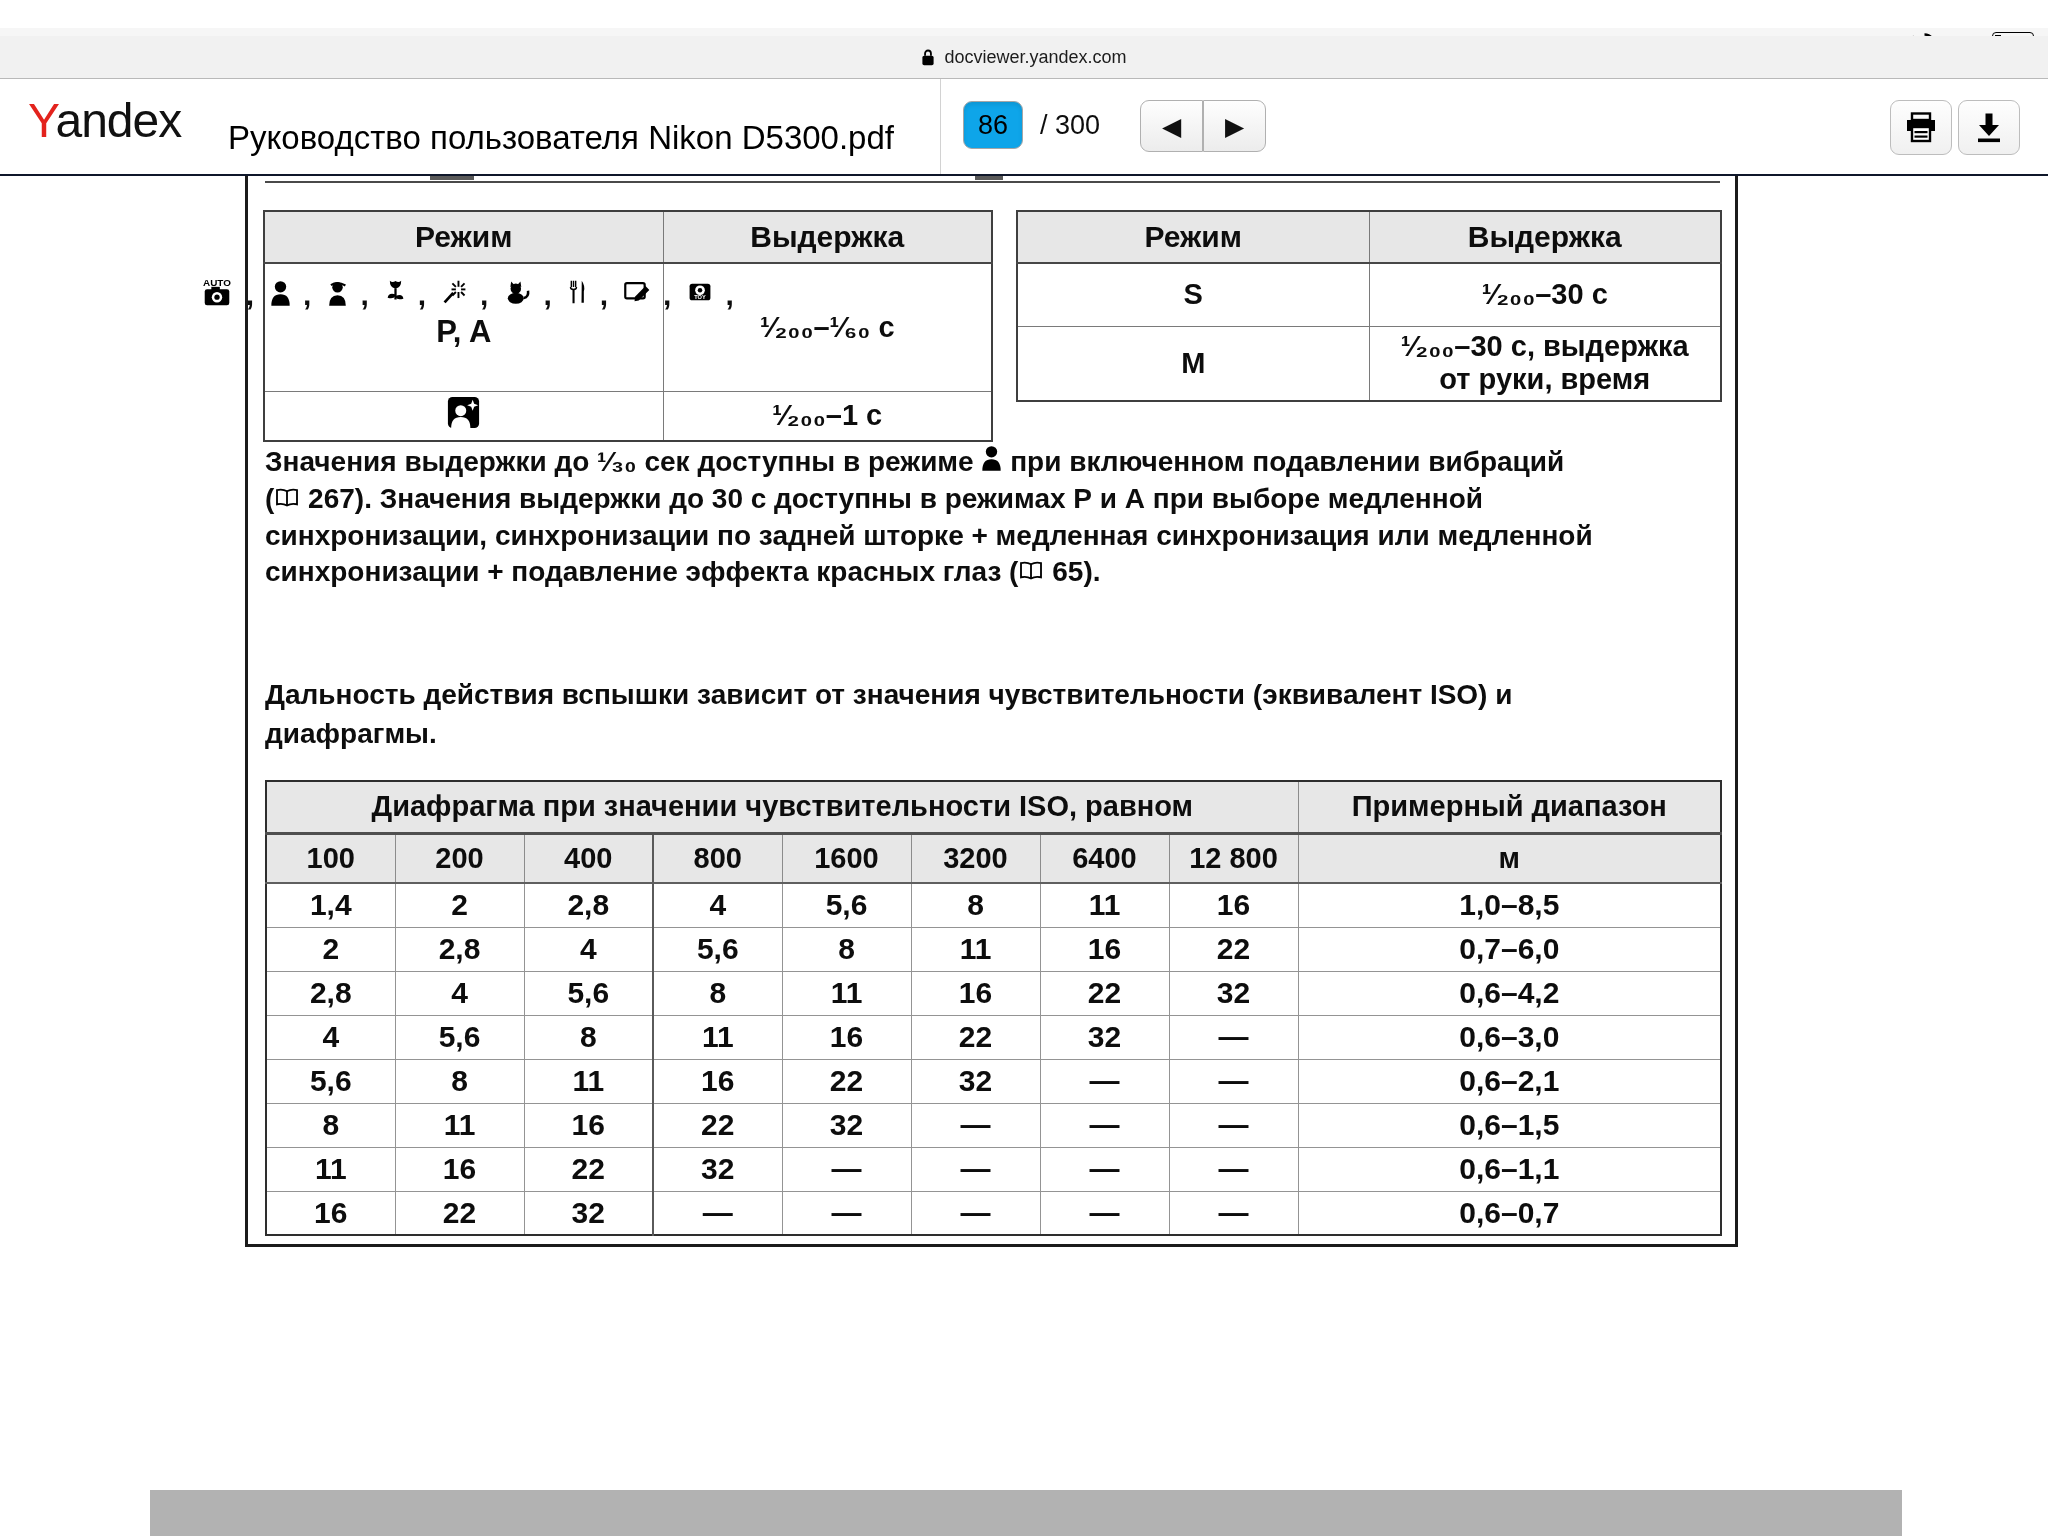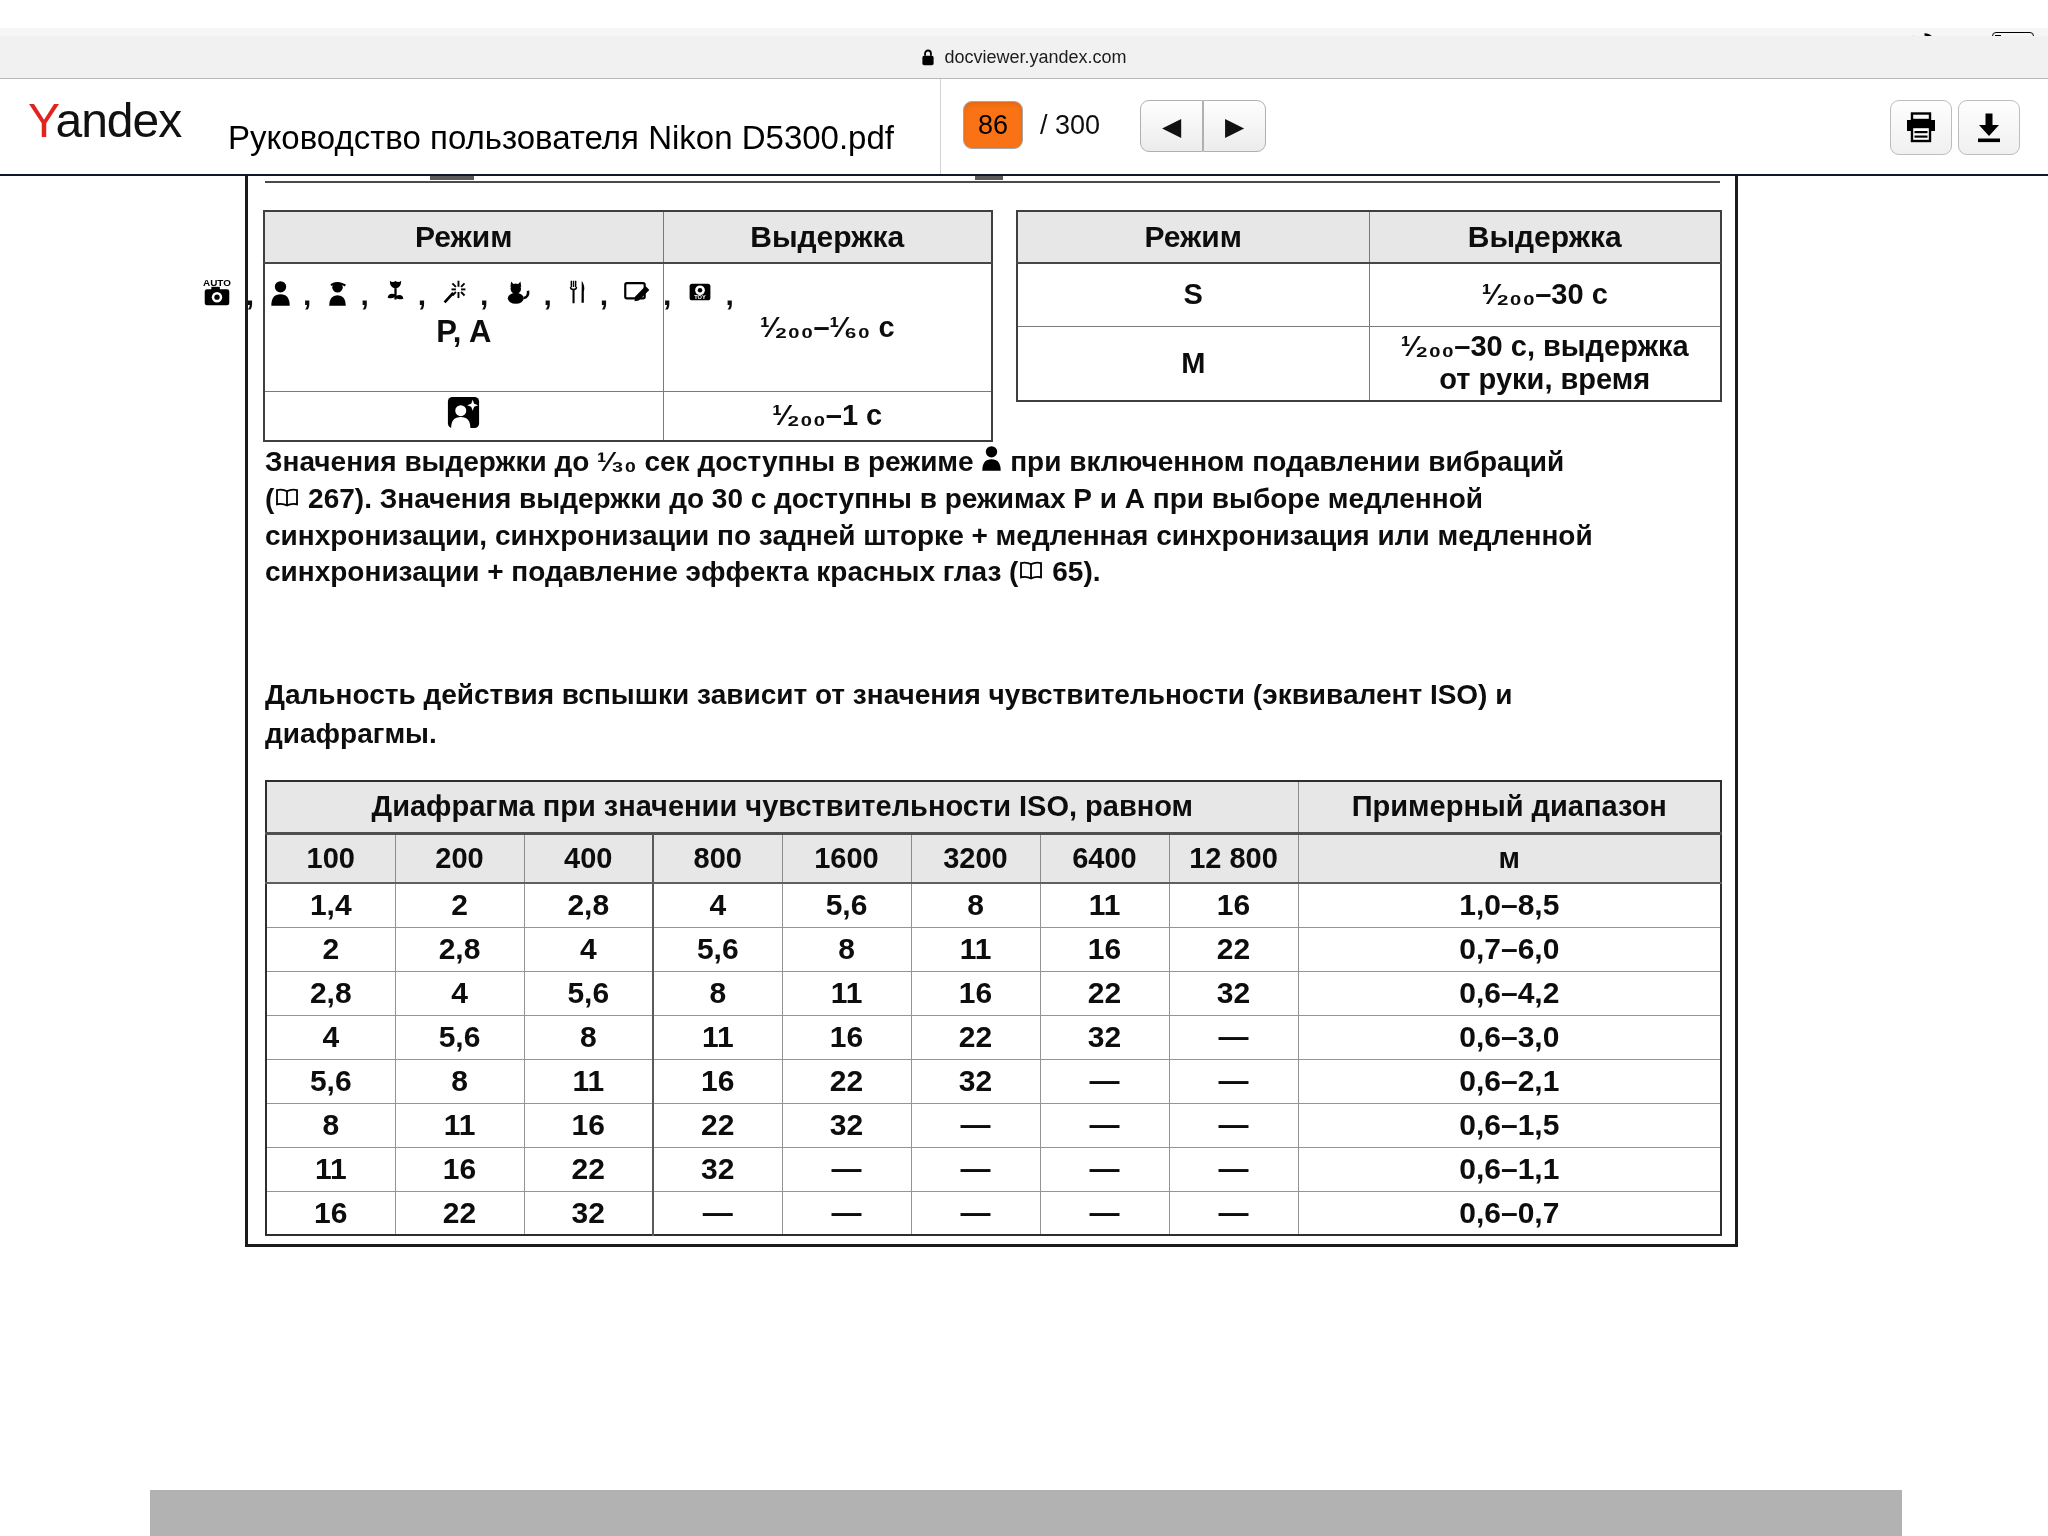--- a/index.html
+++ b/index.html
@@ -27,21 +27,21 @@
 
   
   .vheader{position:absolute;left:0;top:79px;width:2048px;height:97px;background:#fff;
     border-bottom:2px solid #0f172a;box-sizing:border-box;}
   .logo{position:absolute;left:28px;top:14px;font-size:48px;letter-spacing:-1px;color:#111;}
   .logo .red{color:#e3231d;}
   .doc-title{position:absolute;left:228px;top:40px;font-size:33px;color:#000;white-space:nowrap;}
   .hdr-divider{position:absolute;left:940px;top:0;bottom:0;width:1px;background:#d2d2d2;}
   .page-input{position:absolute;left:963px;top:22px;width:60px;height:48px;border:1.5px solid #a6a6a6;
     border-radius:9px;text-align:center;font-size:27px;font-family:inherit;color:#000;
-    box-shadow:inset 0 3px 4px rgba(0,0,0,.09);background:#f97316;box-sizing:border-box;}
+    box-shadow:inset 0 3px 4px rgba(0,0,0,.09);background:#0ea5e9;box-sizing:border-box;}
   .page-total{position:absolute;left:1040px;top:22px;height:48px;display:flex;align-items:center;font-size:27px;}
   .nav{position:absolute;left:1140px;top:21px;height:52px;display:flex;}
   .nav button{width:63px;height:52px;border:1.5px solid #b0b0b0;background:linear-gradient(#fefefe,#ececec);
     font-size:25px;color:#111;padding:0;font-family:inherit;}
   .nav .prev{border-radius:9px 0 0 9px;border-right-width:0.75px;}
   .nav .next{border-radius:0 9px 9px 0;border-left-width:0.75px;}
   .tool{position:absolute;top:21px;width:62px;height:55px;border:1.5px solid #bdbdbd;border-radius:9px;
     background:linear-gradient(#fefefe,#f0f0f0);display:flex;align-items:center;justify-content:center;padding:0;}
   .tool.print{left:1890px;} .tool.dl{left:1958px;}
 

